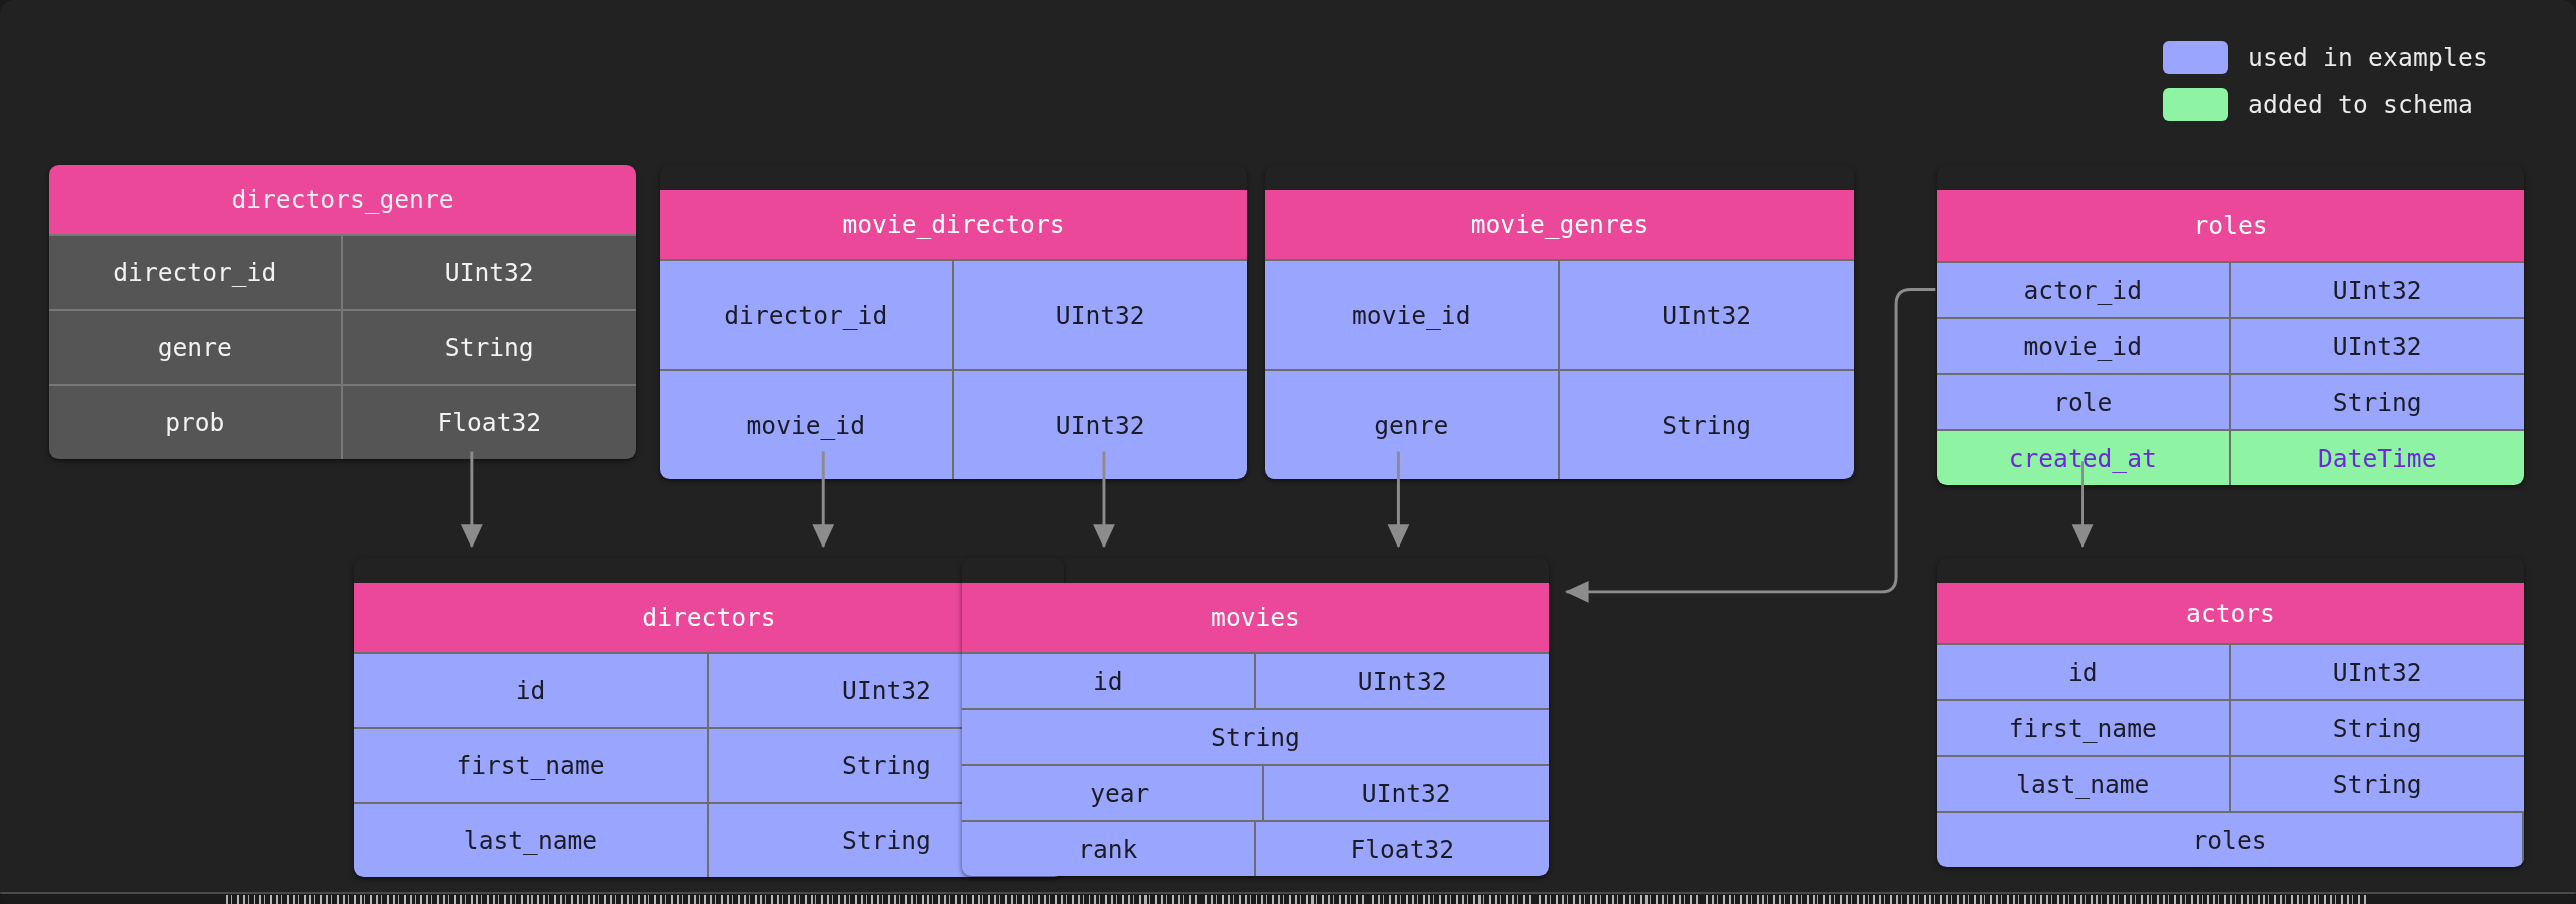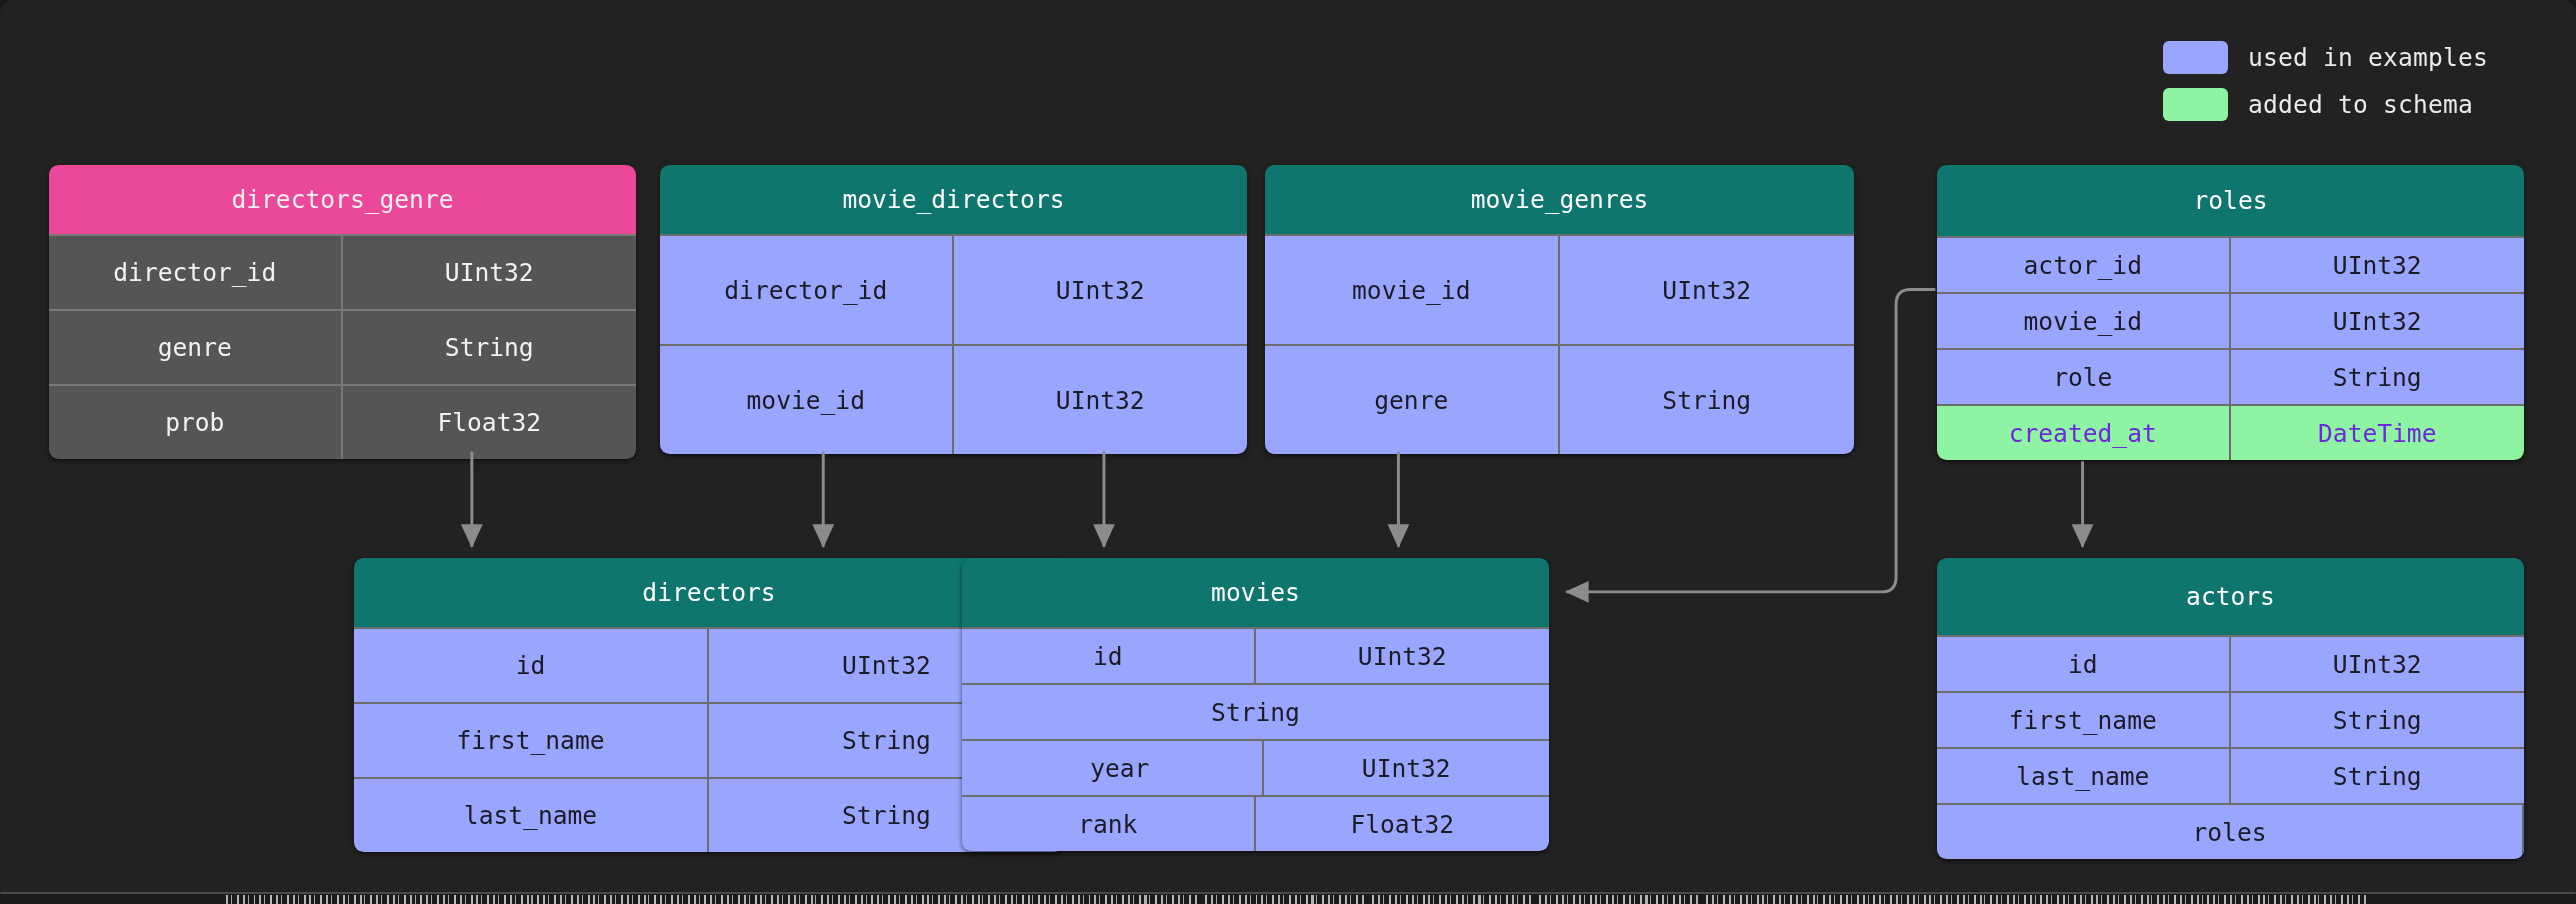--- a/index.html
+++ b/index.html
@@ -72,21 +72,21 @@
     align-items: center;
     justify-content: center;
     font-size: 24.6px;
     color: #1c1c1c;
     overflow: hidden;
     white-space: nowrap;
   }
   .t-cell.name { border-right: 2px solid #6d6d6d; }
 
   
-  .style-blue .t-header { background: #0f766e; }
+  .style-blue .t-header { background: #ec4899; margin-top: 25px; }
   .style-blue .t-row    { background: #9aa6fd; }
   .style-blue .t-cell   { color: #1b1b26; }
 
   
   .style-gray .t-header { background: #ec4899; color: #f0f0f0; }
   .style-gray .t-row    { background: #555555; }
   .style-gray .t-cell   { color: #f2f2f2; }
   .style-gray .t-row    { border-top: 2px solid #787878; }
   .style-gray .t-cell.name { border-right: 2px solid #787878; }
 
@@ -253,21 +253,21 @@
         <div class="t-row" style="height: 56px; padding-left: 16px;">
           <div class="t-cell name">year</div>
           <div class="t-cell type">UInt32</div>
         </div>
         <div class="t-row" style="height: 56px;">
           <div class="t-cell name">rank</div>
           <div class="t-cell type">Float32</div>
         </div>
       </div>
       <div class="table style-blue" style="left: 1937px; top: 558px; width: 587px;">
-        <div class="t-header" style="height: 77px;">actors</div>
+        <div class="t-header" style="height: 60px;">actors</div>
         <div class="t-row" style="height: 56px;">
           <div class="t-cell name">id</div>
           <div class="t-cell type">UInt32</div>
         </div>
         <div class="t-row" style="height: 56px;">
           <div class="t-cell name">first_name</div>
           <div class="t-cell type">String</div>
         </div>
         <div class="t-row" style="height: 56px;">
           <div class="t-cell name">last_name</div>

